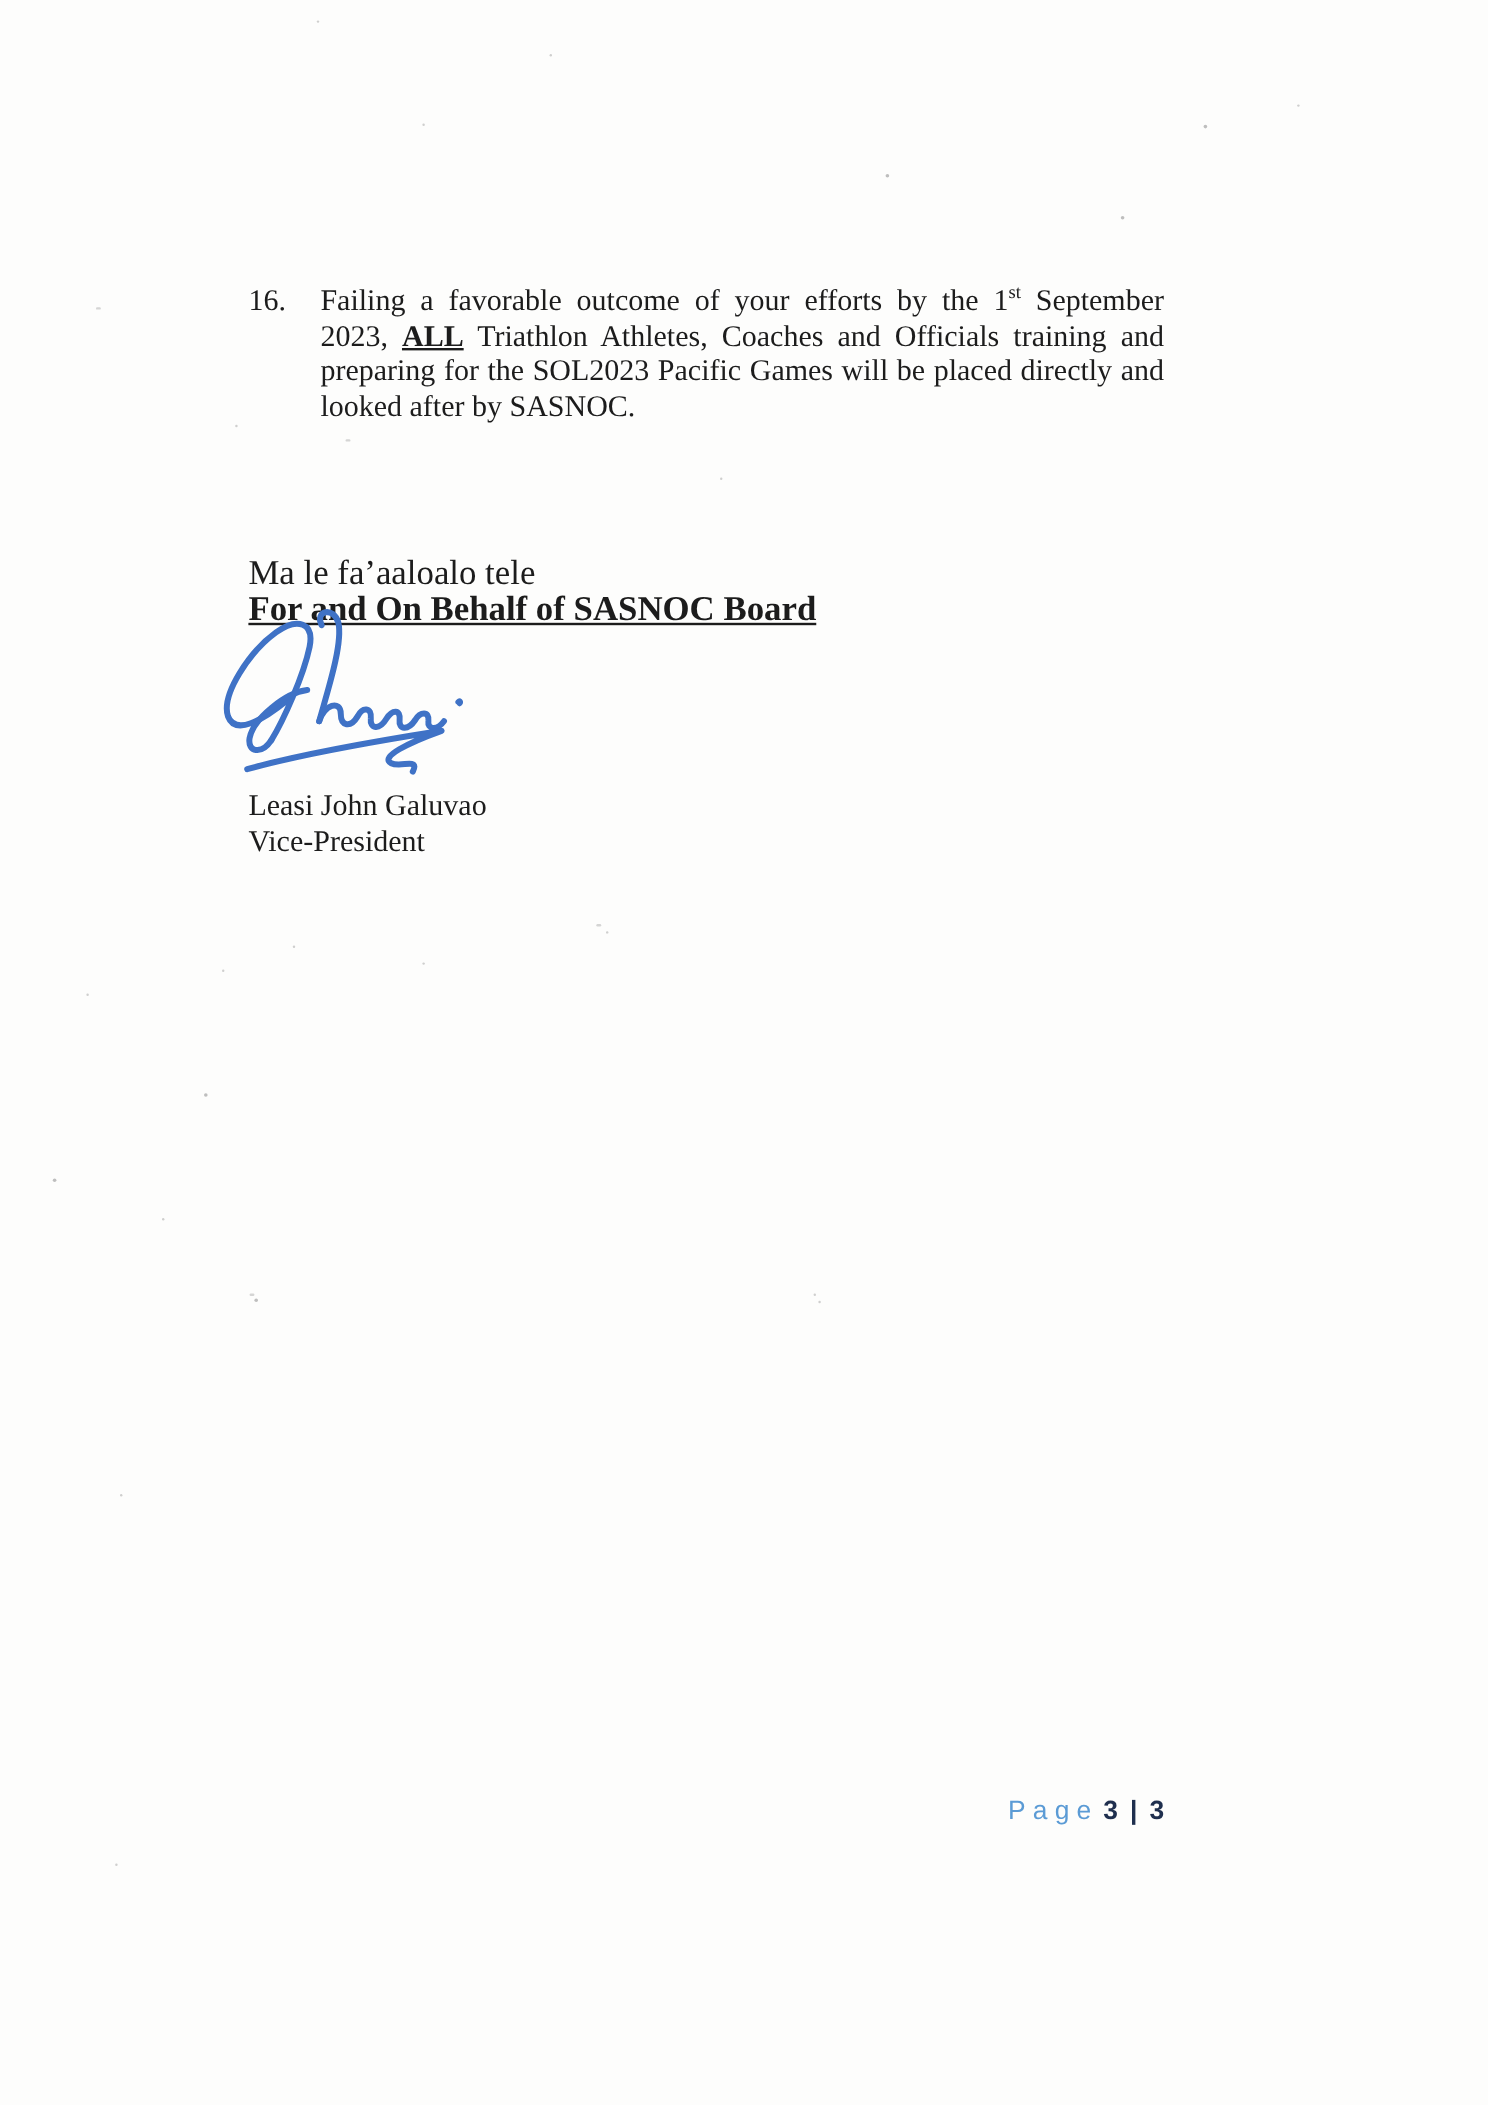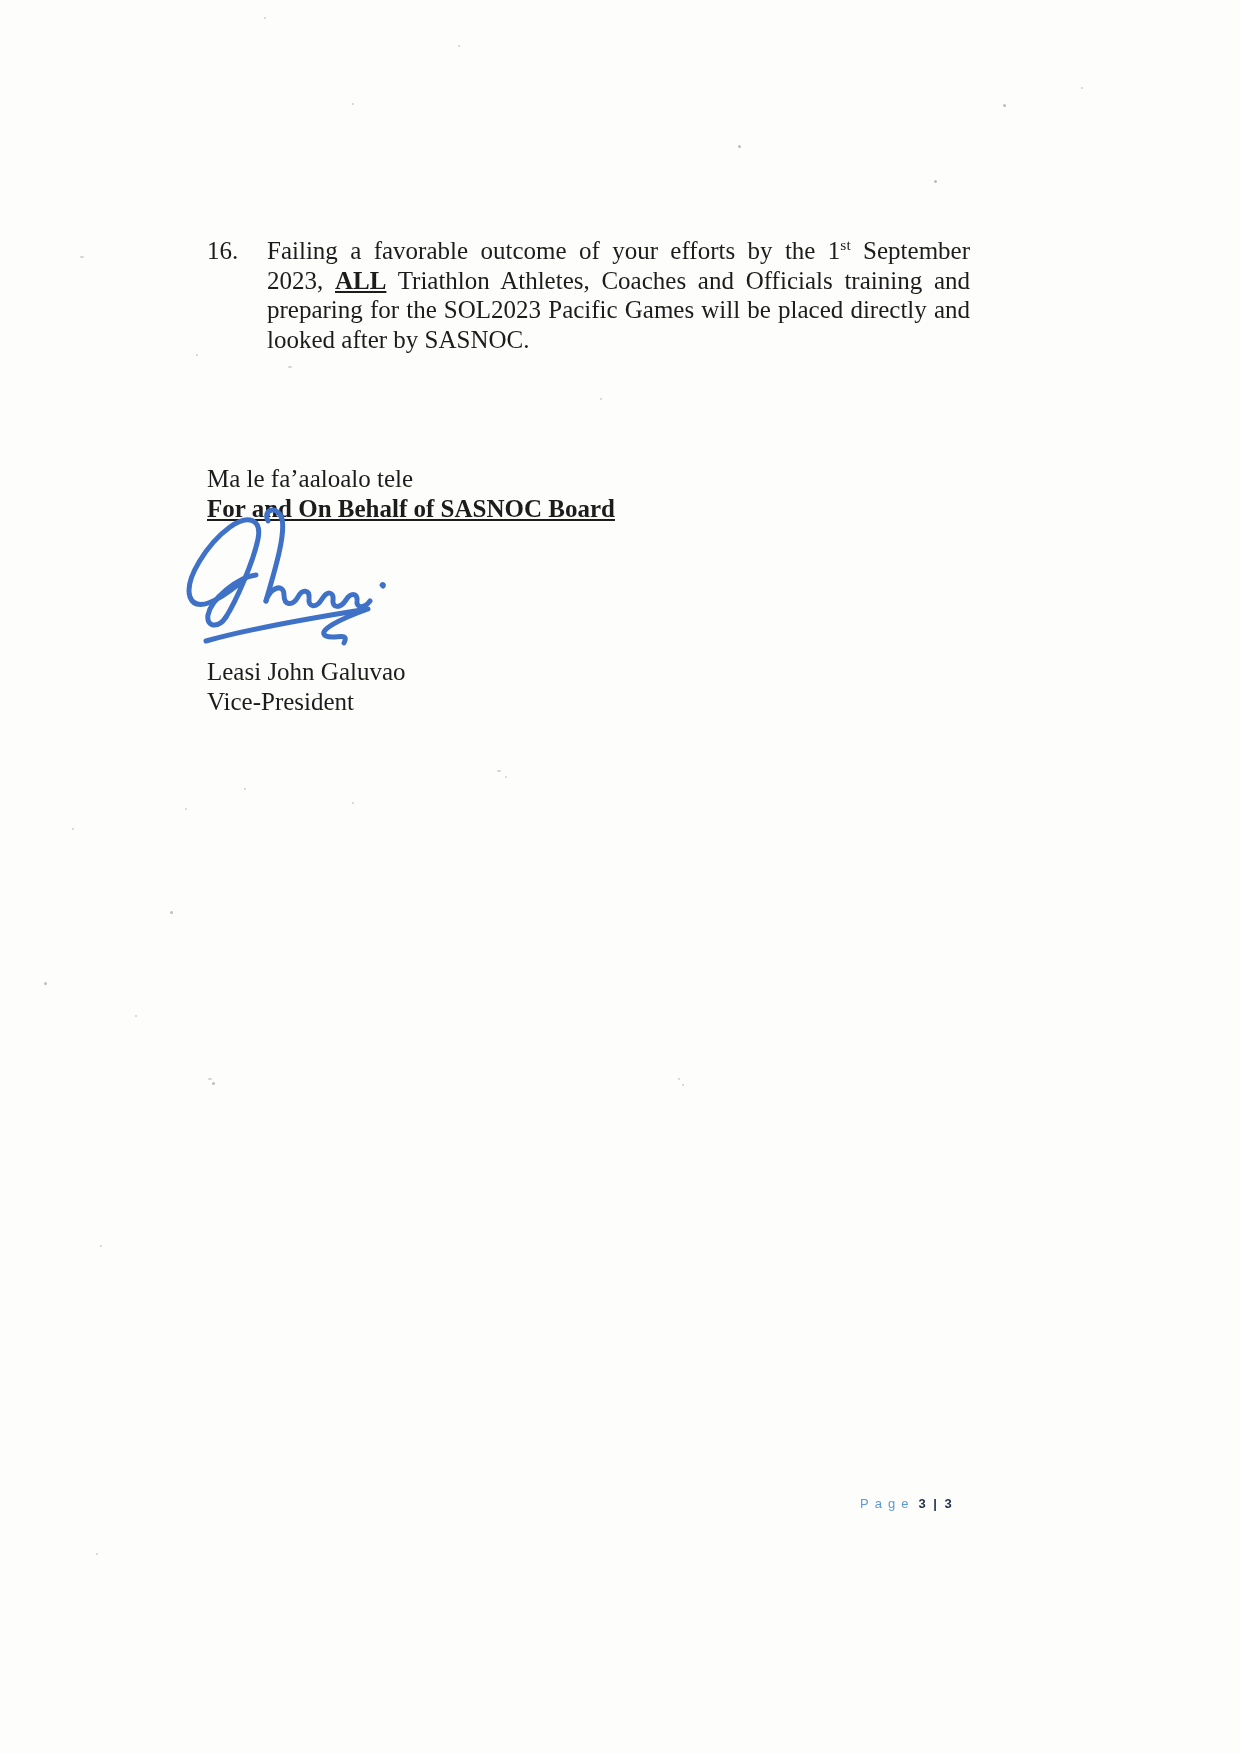--- a/index.html
+++ b/index.html
@@ -14,34 +14,34 @@
   }
   
   .para{position:absolute;left:207px;width:763px;font-size:25px;line-height:29.5px;}
   .para .num{position:absolute;left:0;top:0;}
   .para .ptext{margin-left:60px;text-align:justify;}
   .para .ptext.lastplain{text-align:justify;}
   .emph{font-weight:bold;text-decoration:underline;}
   sup{font-size:0.62em;vertical-align:super;line-height:0;}
 
   
-  .closing{position:absolute;left:207px;top:464px;font-size:25px;line-height:29.5px;}
+  .closing{position:absolute;left:207px;top:464px;font-size:29px;line-height:29.5px;}
   .behalf{font-weight:bold;text-decoration:underline;}
 
   .signature-wrap{position:absolute;left:178px;top:505px;width:230px;height:150px;}
   .signature-wrap svg{width:100%;height:100%;}
 
   .signer{position:absolute;left:207px;top:657px;font-size:25px;line-height:30px;}
   .signer .title{font-weight:normal;}
 
   
   .footer{
     position:absolute;left:840px;top:1496px;width:220px;
     font-family:"Liberation Sans","DejaVu Sans",sans-serif;
-    font-size:13px;white-space:nowrap;margin-left:20px;
+    font-size:22px;white-space:nowrap;
   }
   .footer .pglabel{letter-spacing:6px;}
   .footer .pgvalue{font-weight:bold;letter-spacing:2px;margin-left:4px;}
 
   
   .speck{position:absolute;background:#8a8a8a;border-radius:50%;opacity:.55;}
   .speck.s1{width:3px;height:3px;}
   .speck.s2{width:2px;height:2px;opacity:.4;}
   .speck.s3{width:4px;height:2px;opacity:.35;border-radius:2px;}
 </style>

